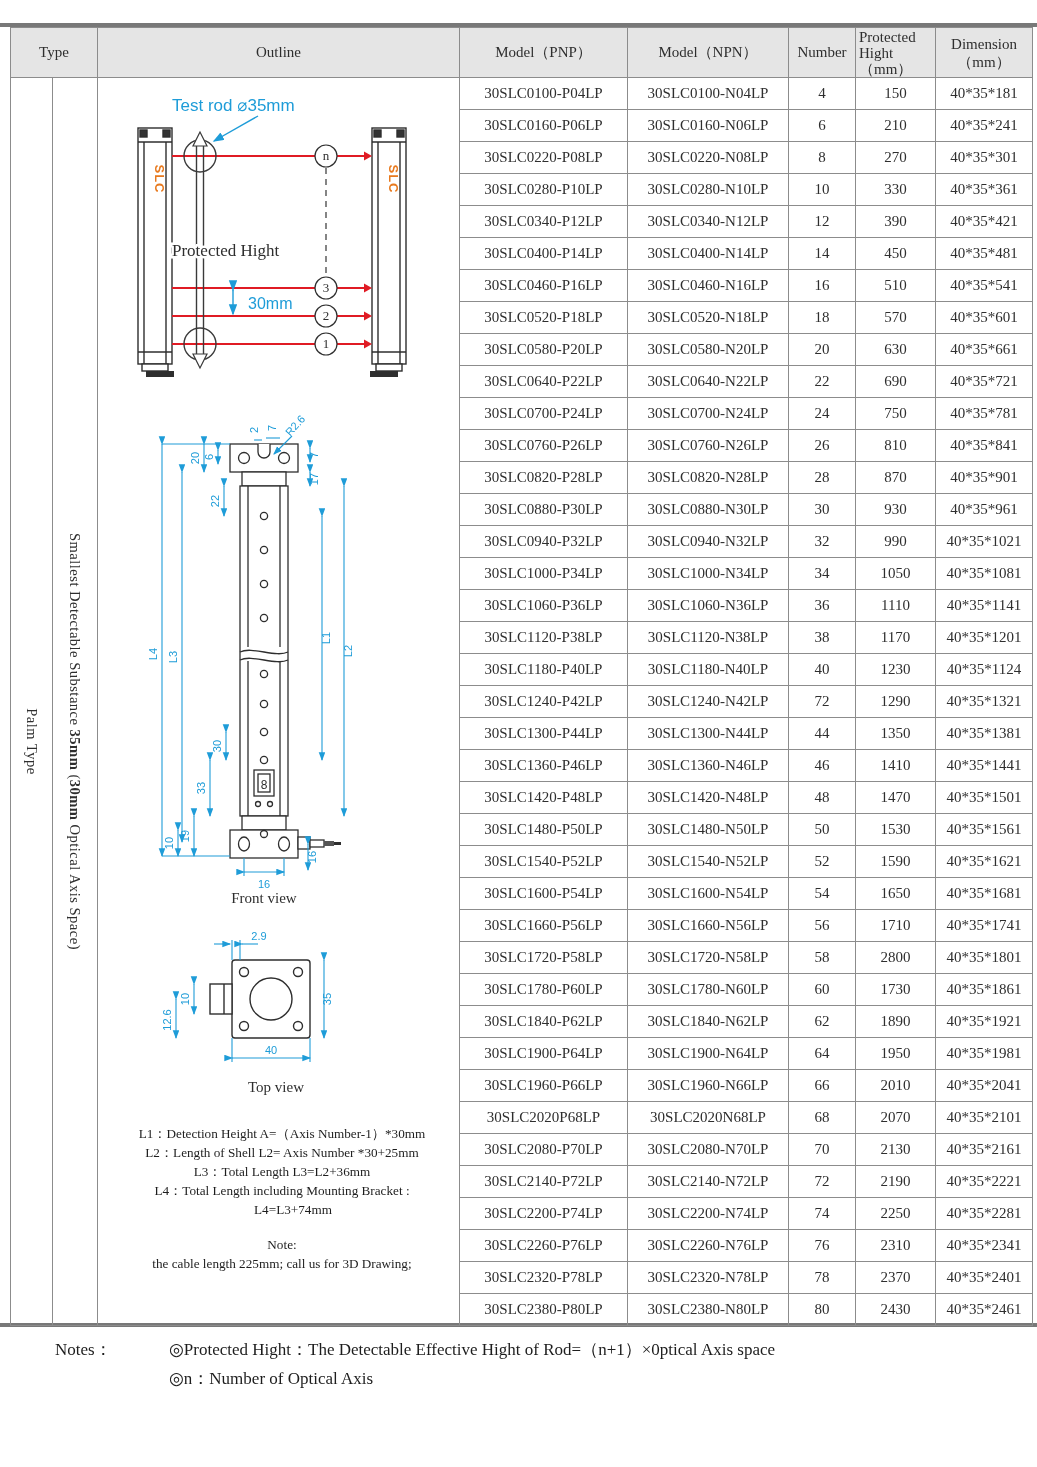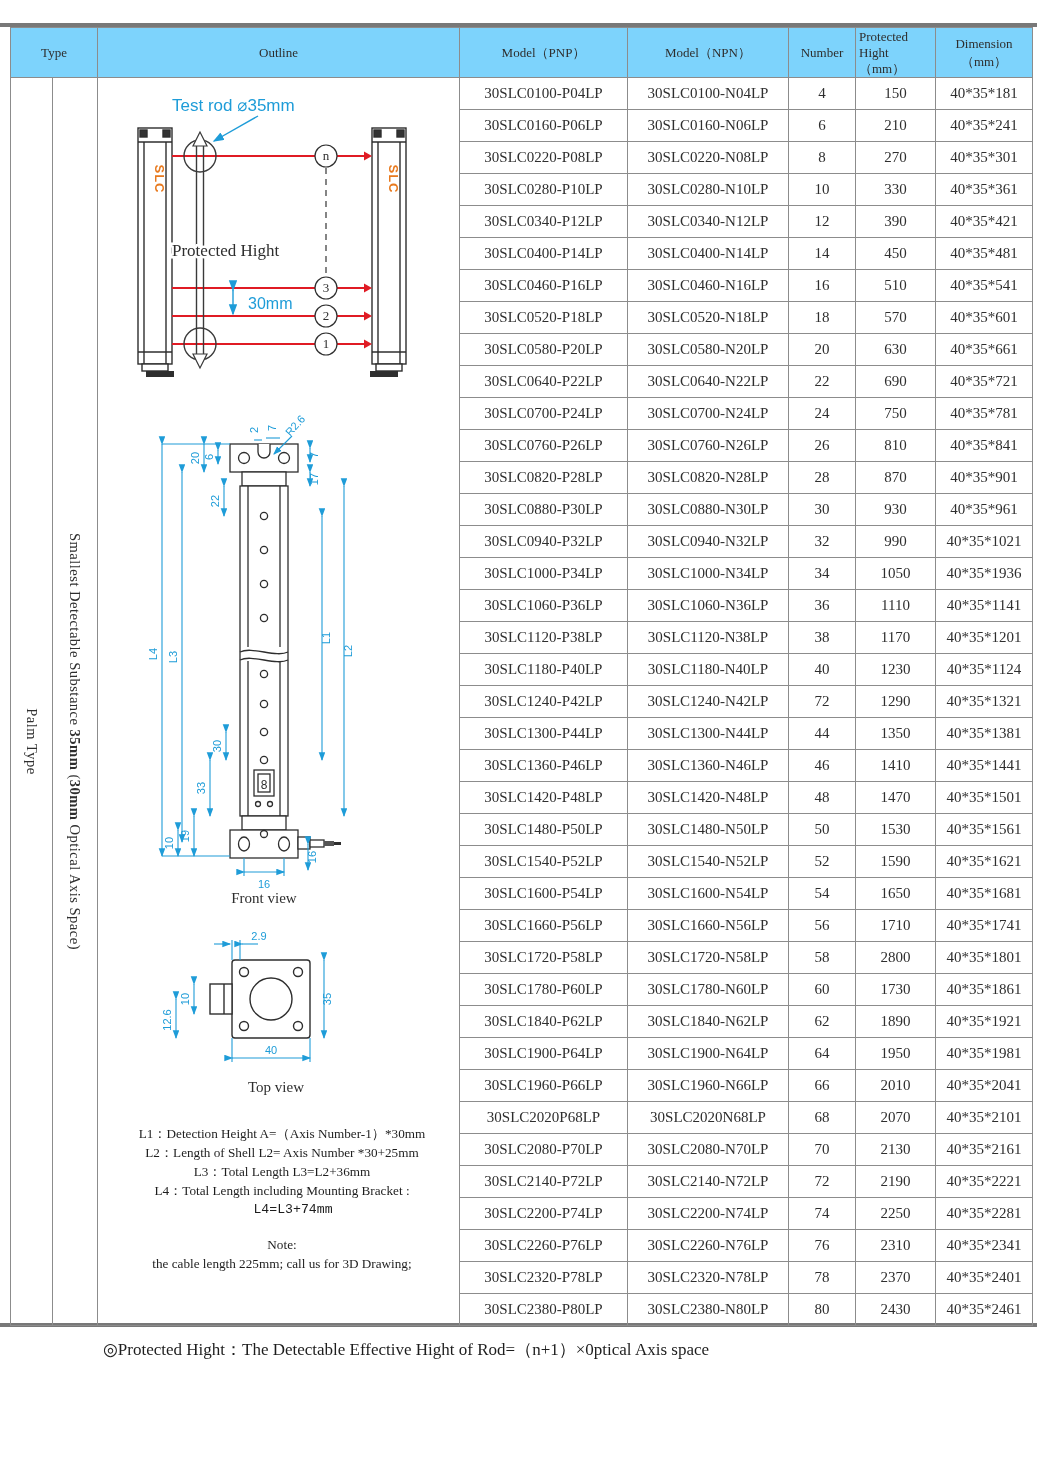--- a/index.html
+++ b/index.html
@@ -2,31 +2,31 @@
 <html><head>
 <meta charset="utf-8">
 <style>
   html,body{margin:0;padding:0;background:#fff;}
   body{width:1037px;height:1467px;position:relative;font-family:"Liberation Serif","DejaVu Serif",serif;color:#2e2e2e;}
   .thick-line{position:absolute;left:0;width:1037px;height:4px;background:#787878;}
   #thick-top{top:23px;}
   #thick-bottom{top:1323px;}
   table.spec{position:absolute;left:10px;top:27px;border-collapse:collapse;table-layout:fixed;width:1022px;}
   table.spec th,table.spec td{border:1px solid #8c8c8c;padding:0;}
-  thead th{background:#7dd3fc;font-weight:normal;font-size:13px;height:49px;text-align:center;}
+  thead th{background:#e5e5e5;font-weight:normal;font-size:15px;height:49px;text-align:center;}
   thead th.lft{text-align:left;padding-left:3px;}
   tbody td{font-size:15px;text-align:center;height:31px;line-height:31px;white-space:nowrap;}
   tbody tr{height:32px;}
   td.vert{position:relative;overflow:visible;}
   .vwrap{position:absolute;left:0;top:0;width:100%;height:100%;display:flex;align-items:center;justify-content:center;}
   .vtext{transform:rotate(90deg) translateX(40px);white-space:nowrap;font-size:14.5px;letter-spacing:.5px;}
   .vtext b{font-weight:bold;}
   td.outline-cell{position:relative;vertical-align:top;overflow:hidden;}
   .lnotes{position:absolute;left:8px;top:1046px;width:352px;font-size:13.2px;line-height:19px;color:#1d1d1d;text-align:center;}
-  .lnotes .indent{padding-left:22px;font-family:Liberation Mono, monospace;}
+  .lnotes .indent{padding-left:22px;}
   .lnotes .note-gap{height:16px;}
   .notes{position:absolute;left:55px;top:1336px;display:flex;font-size:17px;color:#1d1d1d;}
   .notes-label{width:66px;line-height:28.8px;}
   .notes-items div{line-height:28.8px;white-space:nowrap;margin-left:48px;}
   svg text{font-family:"Liberation Sans","DejaVu Sans",sans-serif;}
   svg text.serif{font-family:"Liberation Serif","DejaVu Serif",serif;}
   .drawA{position:absolute;left:12px;top:8px;}
   .drawB{position:absolute;left:48px;top:336px;}
   .drawC{position:absolute;left:62px;top:846px;}
 </style>
@@ -389,21 +389,21 @@
         <td>30SLC0940-N32LP</td>
         <td>32</td>
         <td>990</td>
         <td>40*35*1021</td>
       </tr>
       <tr>
         <td>30SLC1000-P34LP</td>
         <td>30SLC1000-N34LP</td>
         <td>34</td>
         <td>1050</td>
-        <td>40*35*1936</td>
+        <td>40*35*1081</td>
       </tr>
       <tr>
         <td>30SLC1060-P36LP</td>
         <td>30SLC1060-N36LP</td>
         <td>36</td>
         <td>1110</td>
         <td>40*35*1141</td>
       </tr>
       <tr>
         <td>30SLC1120-P38LP</td>
@@ -556,16 +556,18 @@
         <td>30SLC2380-P80LP</td>
         <td>30SLC2380-N80LP</td>
         <td>80</td>
         <td>2430</td>
         <td>40*35*2461</td>
       </tr>
     </tbody>
 </table>
 
 <div class="notes">
+  <span class="notes-label">Notes：</span>
   <div class="notes-items">
     <div>◎Protected Hight：The Detectable Effective Hight of Rod=（n+1）×0ptical Axis space</div>
+    <div>◎n：Number of Optical Axis</div>
   </div>
 </div>
 
 </body></html>

